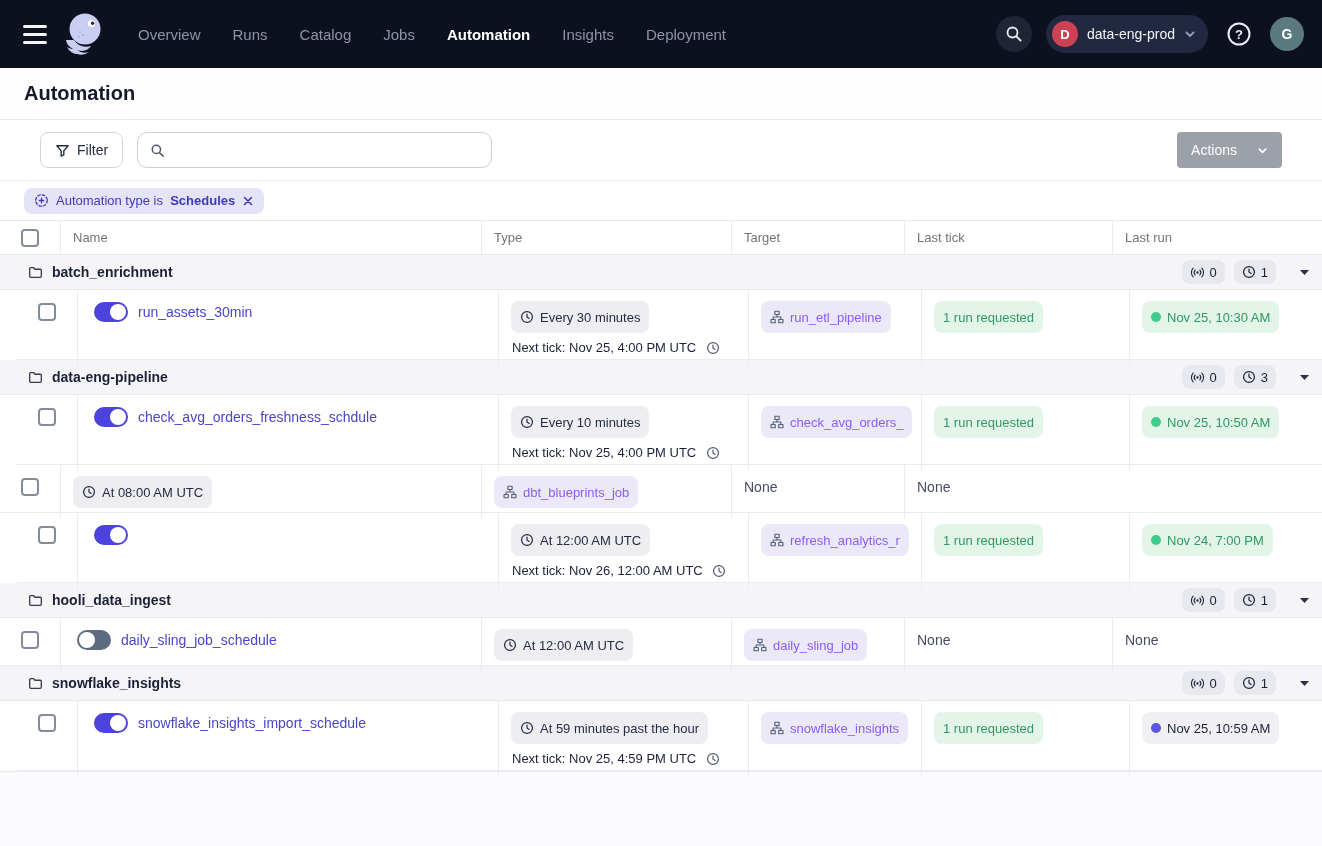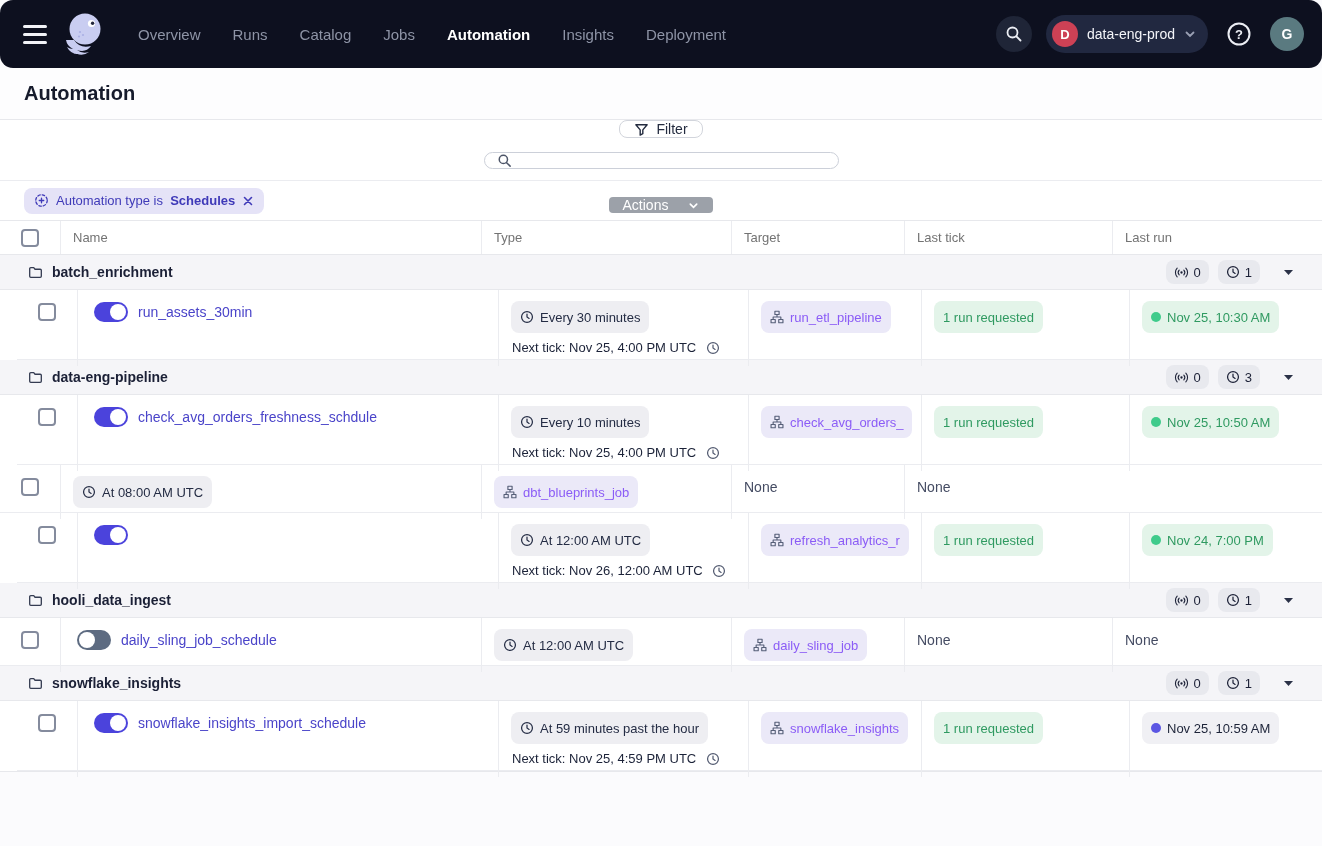--- a/index.html
+++ b/index.html
@@ -4,40 +4,40 @@
 <style>
   * { margin:0; padding:0; box-sizing:border-box; }
   html,body { width:1322px; }
   body {
     font-family:"Liberation Sans","DejaVu Sans",sans-serif;
     background:#fbfbfd; color:#1b2138; width:1322px; height:846px; overflow:hidden;
   }
   svg { display:block; }
 
   
-  .topnav { height:68px; background:#0d101f; display:flex; align-items:center; padding:0 18px; gap:10px;border-radius:13px; }
+  .topnav { height:68px; background:#0d101f; display:flex; align-items:center; padding:0 18px; gap:10px; }
   .hamburger { width:34px; height:34px; display:flex; flex-direction:column; justify-content:center; gap:5px; cursor:pointer; padding:5px; }
   .hamburger span { display:block; width:24px; height:3px; background:#f2f3f7; border-radius:2px; }
   .logo { width:44px; height:48px; margin:0 6px 0 2px; }
   .nav-links { display:flex; align-items:center; gap:32px; margin-left:14px; }
   .nav-link { font-size:15px; color:#8e94a6; cursor:pointer; text-decoration:none; }
   .nav-link.active { color:#ffffff; font-weight:700; }
   .topnav .spacer { flex:1; }
   .nav-right { display:flex; align-items:center; gap:14px; }
   .icon-circle-btn { width:36px; height:36px; border-radius:50%; background:#1f2537; display:flex; align-items:center; justify-content:center; cursor:pointer; }
   .deploy-pill { height:38px; background:#212840; border-radius:19px; display:flex; align-items:center; gap:9px; padding:0 12px 0 6px; cursor:pointer; }
   .deploy-avatar { width:26px; height:26px; border-radius:50%; background:#cd4155; color:#fff; font-size:13px; font-weight:700; display:flex; align-items:center; justify-content:center; }
   .deploy-name { color:#f4f5f9; font-size:14px; font-weight:500; }
   .help-btn { width:34px; height:34px; display:flex; align-items:center; justify-content:center; cursor:pointer; }
   .user-avatar { width:34px; height:34px; border-radius:50%; background:#5a7a80; color:#fff; font-size:14px; font-weight:600; display:flex; align-items:center; justify-content:center; cursor:pointer; }
 
   
   .title-bar { height:52px; background:#fdfdfe; border-bottom:1px solid #e7e8ec; display:flex; align-items:center; padding:0 24px; }
   .page-title { font-size:20px; font-weight:700; color:#161b2c; }
-  .toolbar { height:61px; background:#fff; border-bottom:1px solid #ebecf0; display:flex; align-items:center; padding:0 30px; gap:14px;flex-direction:column; }
+  .toolbar { height:61px; background:#fff; border-bottom:1px solid #ebecf0; display:flex; align-items:center; padding:0 40px; gap:14px; }
   .filter-btn { height:36px; border:1px solid #d2d5dc; border-radius:8px; background:#fff; display:flex; align-items:center; gap:7px; padding:0 14px; font-size:14px; color:#232b3f; cursor:pointer; }
   .name-filter { height:36px; width:355px; border:1px solid #ccd0d9; border-radius:10px; display:flex; align-items:center; gap:8px; padding:0 12px; background:#fff; }
   .name-filter input { border:none; outline:none; flex:1; font-size:14px; color:#232b3f; font-family:inherit; background:transparent; }
   .name-filter input::placeholder { color:#8b919f; }
   .toolbar .spacer { flex:1; }
   .actions-btn { height:36px; border:none; border-radius:4px; background:#9ca1a9; color:#fff; font-size:14px; display:flex; align-items:center; gap:20px; padding:0 14px; cursor:pointer; font-family:inherit; }
 
   
   .chip-row { height:40px; background:#fff; border-bottom:1px solid #e7e8ec; display:flex; align-items:center; padding:0 24px; }
   .chip { height:26px; background:#e5e3f7; border-radius:8px; display:flex; align-items:center; gap:7px; padding:0 10px; font-size:13px; color:#3f3ab8; }
@@ -45,21 +45,21 @@
   .chip .close { cursor:pointer; display:flex; align-items:center; }
 
   
   .tbl { background:#fff; border-bottom:1px solid #e7e8ec; }
   .cols { display:grid; grid-template-columns:60px 421px 250px 173px 208px 1fr; }
   .thead { height:34px; border-bottom:1px solid #e7e8ec; }
   .thead .cell { display:flex; align-items:center; font-size:13px; color:#737373; padding:0 12px; border-left:1px solid #ebecf0; }
   .thead .cell:first-child { border-left:none; justify-content:center; }
   .checkbox { width:18px; height:18px; border:2px solid #848b9d; border-radius:4px; background:#fff; cursor:pointer; flex:none; }
 
-  .group-row { height:35px; background:#f5f5f8; border-bottom:1px solid #e7e8ec; display:flex; align-items:center; padding:0 24px 0 28px; gap:9px; }
+  .group-row { height:35px; background:#f5f5f8; border-bottom:1px solid #e7e8ec; display:flex; align-items:center; padding:0 8px 0 28px; gap:9px; }
   .group-name { font-size:14px; font-weight:700; color:#1b2036; }
   .group-row .spacer { flex:1; }
   .gbadge { height:24px; background:#e8e9ee; border-radius:8px; display:flex; align-items:center; gap:5px; padding:0 8px; font-size:13px; color:#1b2036; }
   .group-caret { margin-left:10px; cursor:pointer; display:flex; align-items:center; padding:4px; }
 
   .data-row { border-bottom:1px solid #ebecf0; background:#fff; }
   .data-row .cell { padding:11px 12px; border-left:1px solid #ebecf0; display:flex; align-items:flex-start; }
   .data-row .cell.cb { border-left:none; justify-content:center; padding-top:13px; }
   .data-row.tall { height:70px;margin-left:17px; }
   .data-row.short { height:48px; }

